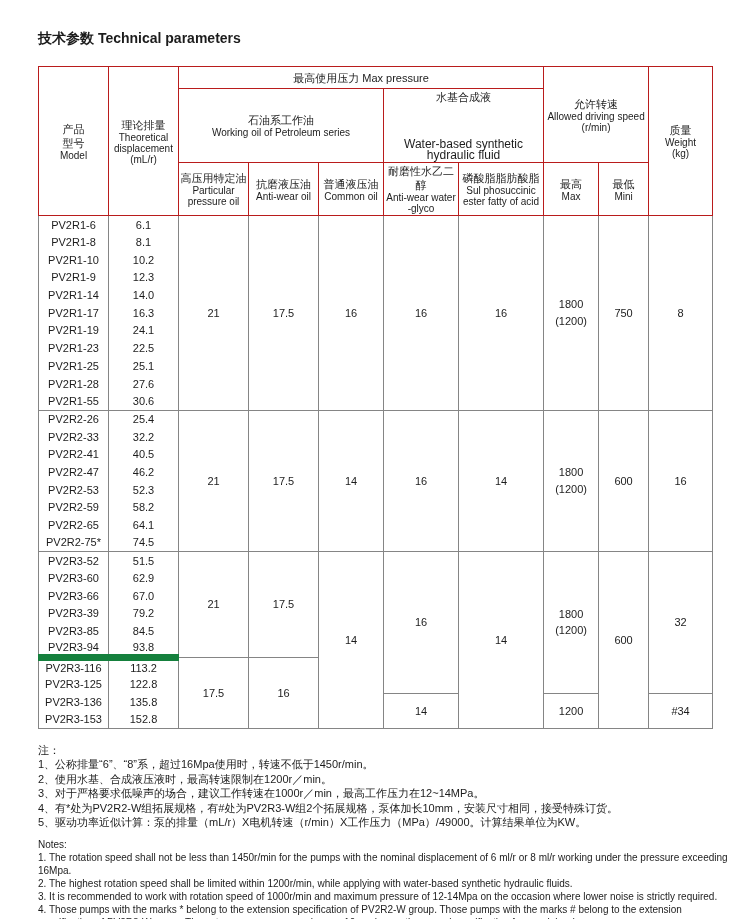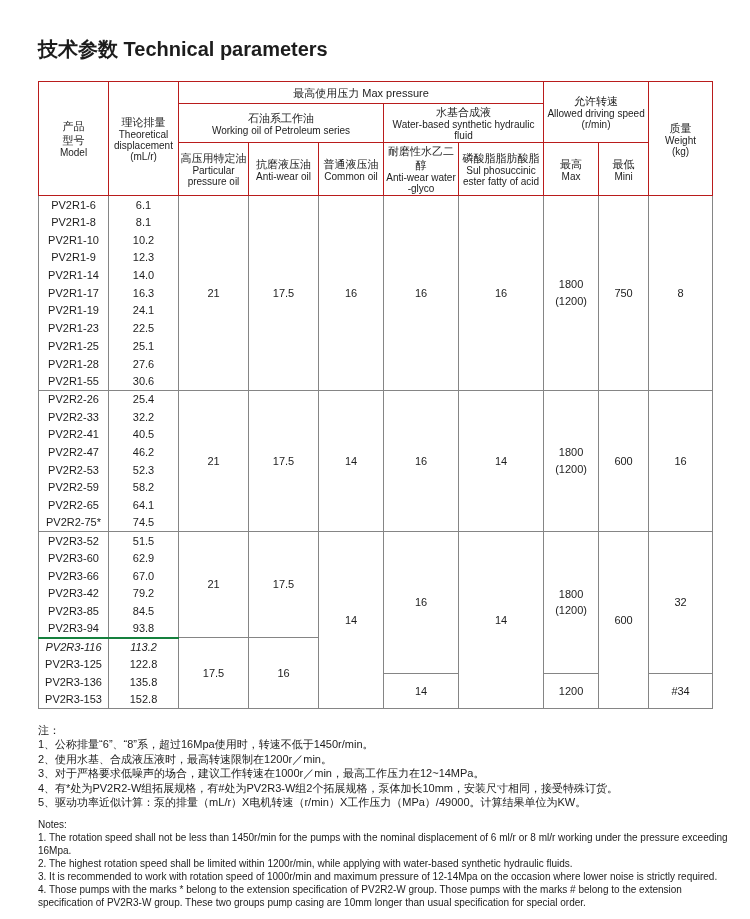--- a/index.html
+++ b/index.html
@@ -3,35 +3,35 @@
 <meta charset="utf-8">
 <style>
   html, body { margin: 0; padding: 0; }
   body {
     width: 750px; height: 919px;
     background: #ffffff; color: #1c1c1c;
     font-family: "Liberation Sans", "DejaVu Sans", sans-serif;
     overflow: hidden;
   }
   .page { padding: 30px 12px 0 38px; }
-  .title { font-size: 20px; font-weight: bold; margin: 6px 0 18px 0; }
+  .title { font-size: 14px; font-weight: bold; margin: 0 0 18px 0; }
 
   table.params { border-collapse: collapse; table-layout: fixed; width: 674px; border: 1px solid #858585; }
   .params th { border: 1px solid #b91c1c; font-weight: normal; text-align: center; vertical-align: middle; padding: 1px 0; }
   .params th .zh { font-size: 11px; line-height: 14px; }
   .params th .en { font-size: 10px;  line-height: 11px; }
-  .params th.small-en .en { font-size: 10px; }
+  .params th.small-en .en { font-size: 12px; margin-top: 35px; }
   .params tbody tr { height: 17.7px; }
   .params td {
     border-left: 1px solid #858585; border-right: 1px solid #858585;
     text-align: center; vertical-align: middle; font-size: 11px; padding: 0 1px;
   }
   .params td.span-cell { border: 1px solid #858585; line-height: 1.5; }
   .params tr.group-start td { border-top: 1px solid #858585; }
-  .params td.sub-start { border-top: 2px solid #15803d; font-style: italic; }
+  .params td.sub-start { border-top: 7px solid #15803d; }
 
   .notes-zh { margin-top: 14px; font-size: 11px; line-height: 14.5px; }
   .notes-en { margin-top: 8px; font-family: Liberation Sans, sans-serif; font-size: 10px; line-height: 13px; }
   .note-line { white-space: normal; }
 </style>
 </head>
 <body>
 
 <div class="page">
 
@@ -228,21 +228,21 @@
         </tr>
         <tr>
           <td class="model-cell">PV2R3-60</td>
           <td class="displacement-cell">62.9</td>
         </tr>
         <tr>
           <td class="model-cell">PV2R3-66</td>
           <td class="displacement-cell">67.0</td>
         </tr>
         <tr>
-          <td class="model-cell">PV2R3-42</td>
+          <td class="model-cell">PV2R3-39</td>
           <td class="displacement-cell">79.2</td>
         </tr>
         <tr>
           <td class="model-cell">PV2R3-85</td>
           <td class="displacement-cell">84.5</td>
         </tr>
         <tr>
           <td class="model-cell">PV2R3-94</td>
           <td class="displacement-cell">93.8</td>
         </tr>

